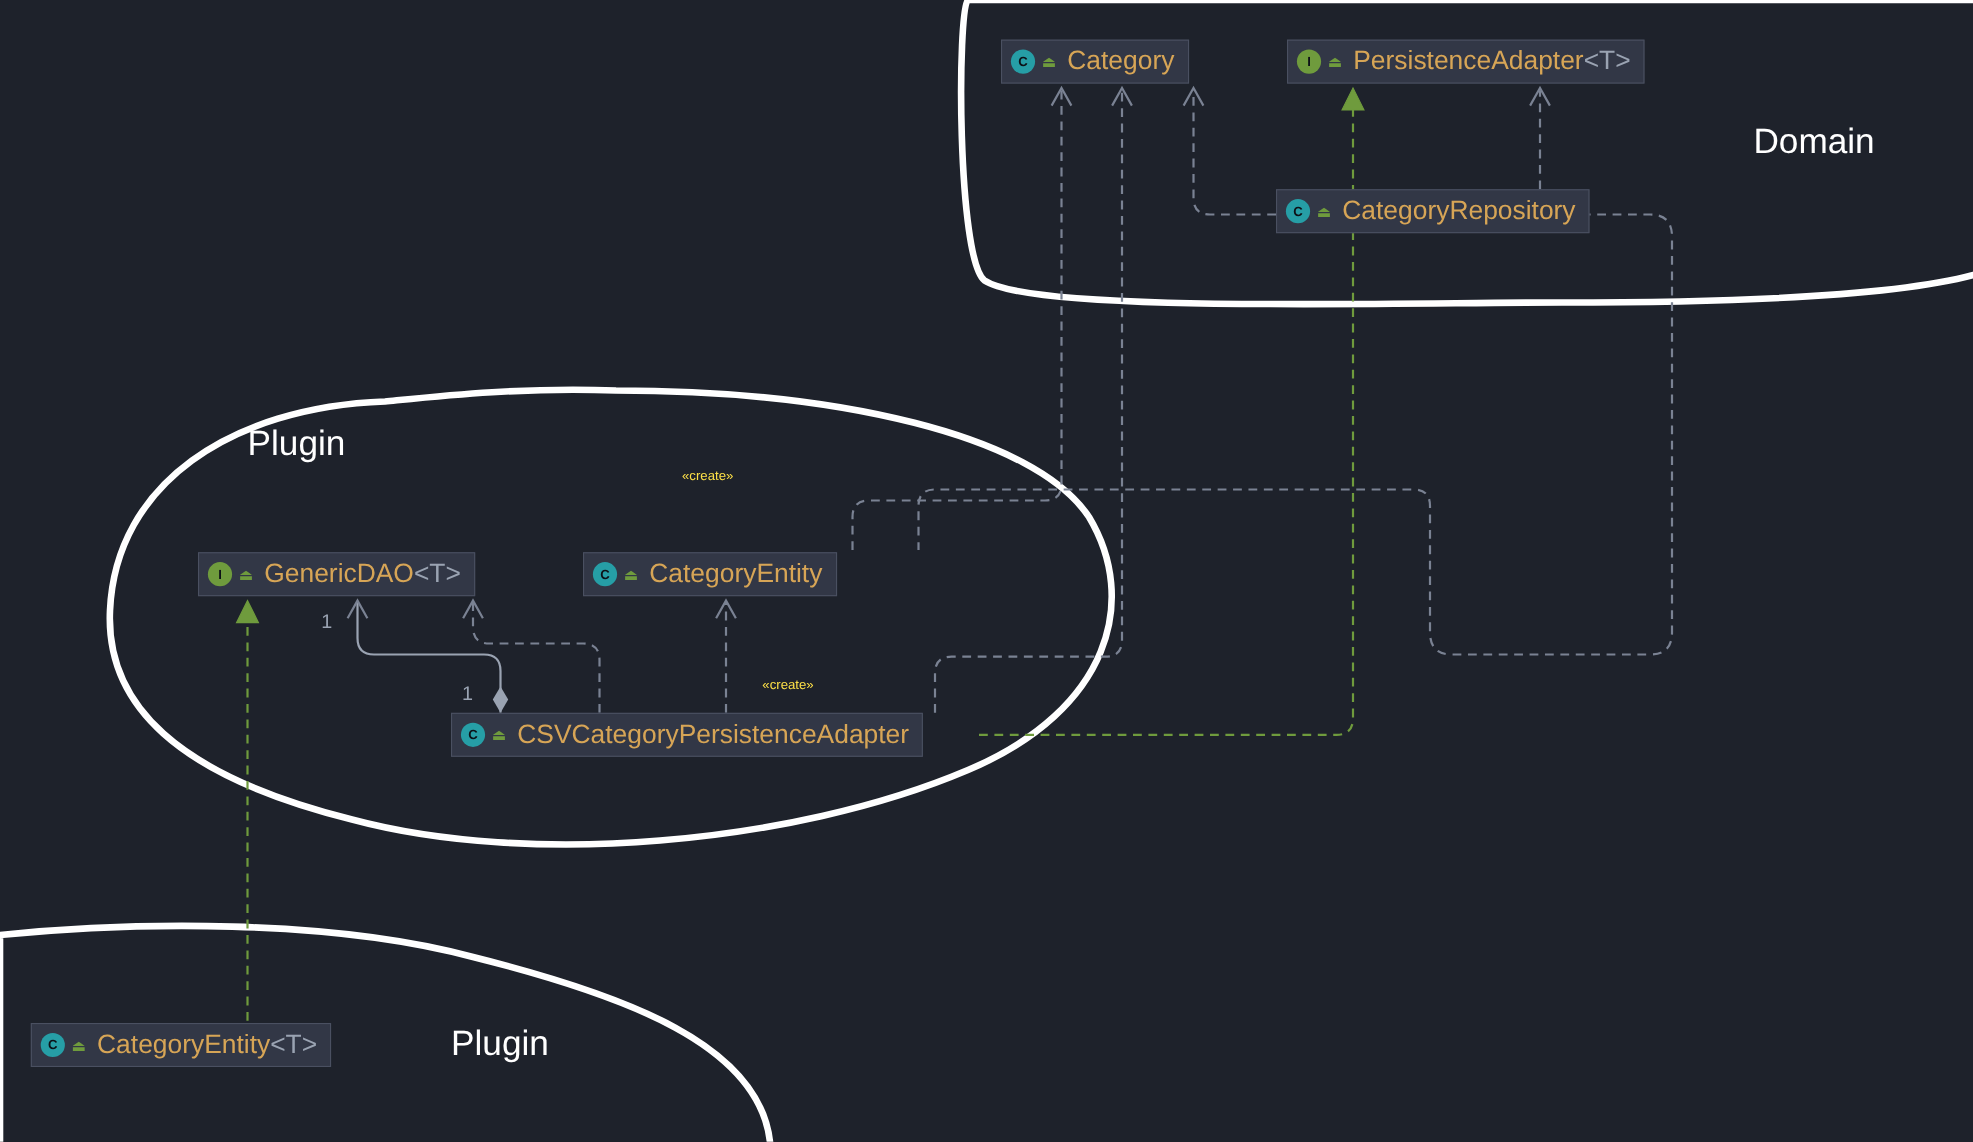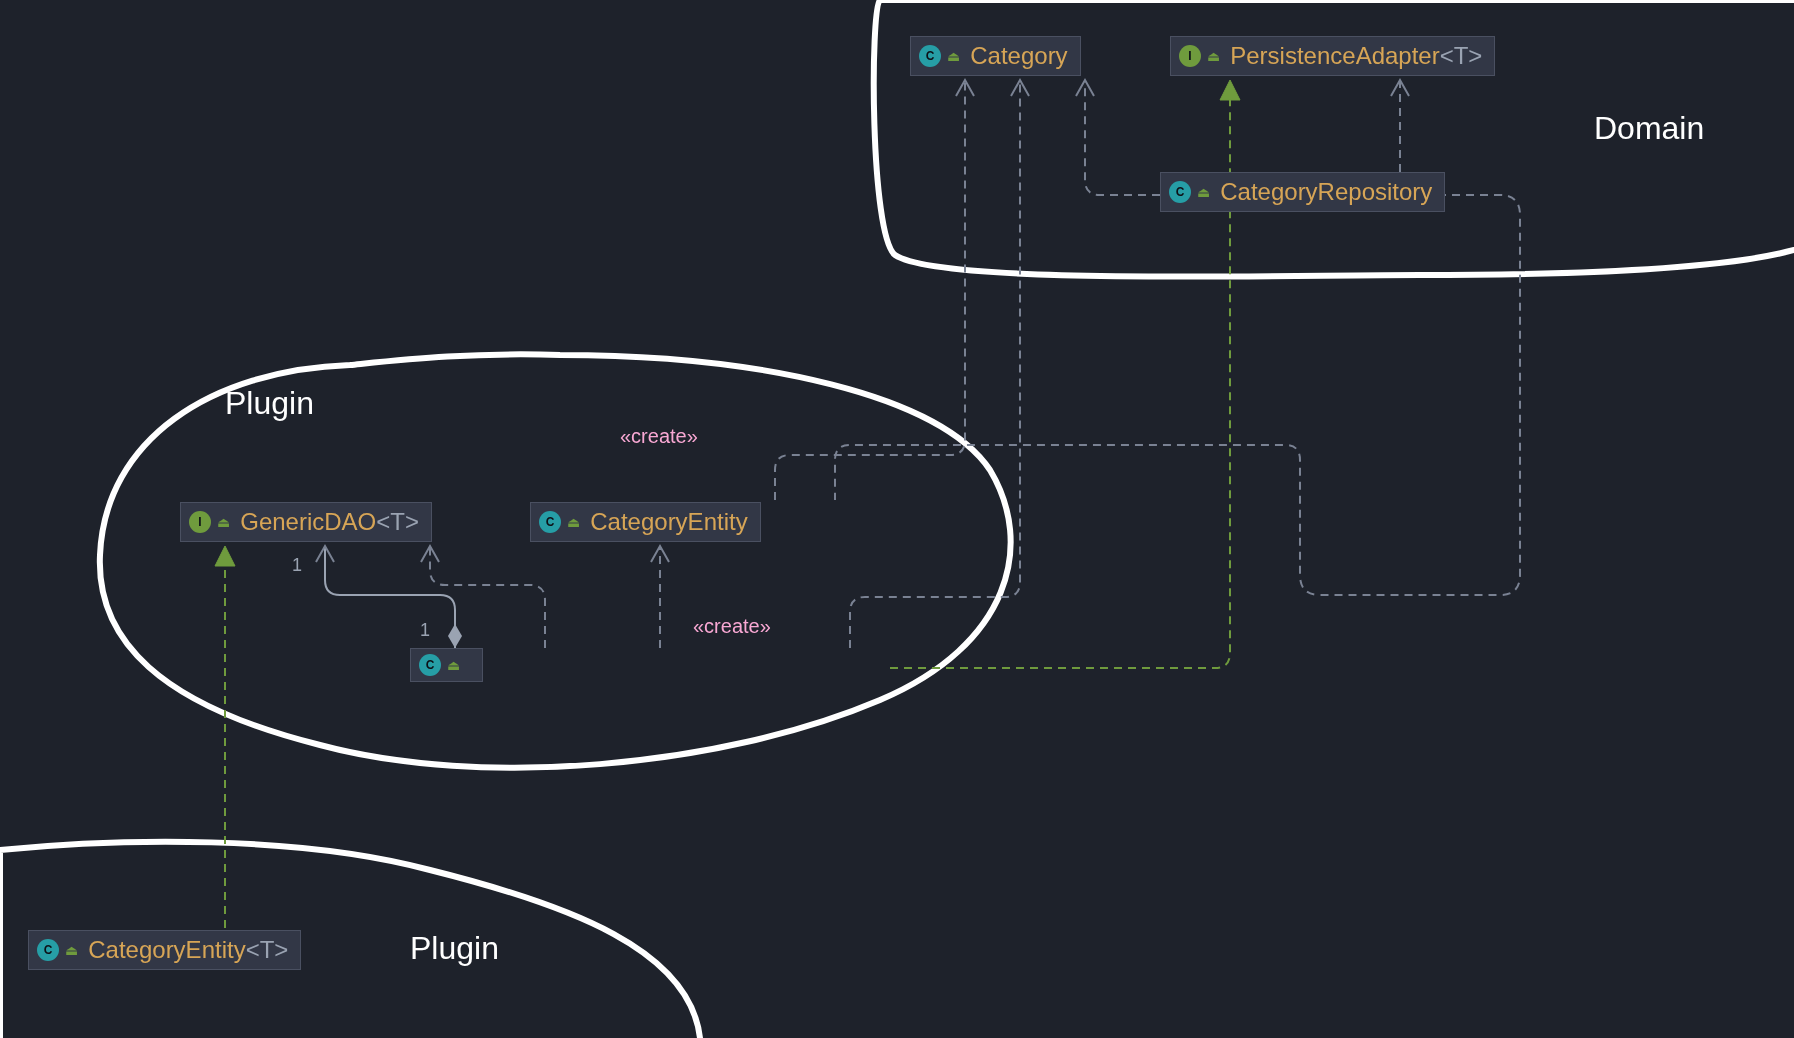--- a/index.html
+++ b/index.html
@@ -5,21 +5,21 @@
   html,body{margin:0;padding:0;background:#1e222b;width:1794px;height:1038px;overflow:hidden;font-family:"Segoe UI",Arial,sans-serif}
   .canvas{position:relative;width:1794px;height:1038px}
   .node{position:absolute;display:flex;align-items:center;background:#323746;border:1px solid #4a5061;padding:5px 12px 5px 8px;white-space:nowrap}
   .badge{width:22px;height:22px;border-radius:50%;display:flex;align-items:center;justify-content:center;margin-right:6px;font-size:12px;font-weight:bold}
   .badge.class{background:#269ea6;color:#0d1117}
   .badge.iface{background:#6f9b3d;color:#0d1117}
   .vis{color:#6f9b3d;font-size:14px;margin-right:10px}
   .label{color:#d7a556;font-size:24px}
   .label .g{color:#9aa3b2}
   .region-label{position:absolute;color:#ffffff;font-size:32px;font-weight:400}
-  .edge-label{position:absolute;color:#f9a8d4;font-size:20px}
+  .edge-label{position:absolute;color:#fde047;font-size:12px}
   .mult{position:absolute;color:#9aa3b2;font-size:18px}
   svg.overlay{position:absolute;inset:0;width:1794px;height:1038px;pointer-events:none}
   .dash-gray{stroke:#7a8293;stroke-width:2;stroke-dasharray:8 6;fill:none}
   .dash-green{stroke:#6f9b3d;stroke-width:2;stroke-dasharray:8 6;fill:none}
   .solid-gray{stroke:#9aa3b2;stroke-width:2;fill:none}
   .arrow-open{fill:none;stroke:#7a8293;stroke-width:2}
   .arrow-tri-green{fill:#6f9b3d;stroke:#6f9b3d;stroke-width:1}
   .blob{stroke:#ffffff;stroke-width:6;fill:none;stroke-linecap:round;stroke-linejoin:round}
 </style>
 </head>
@@ -115,20 +115,21 @@
 
   <div class="node" style="left:530px;top:502px">
     <span class="badge class">C</span>
     <span class="vis">⏏</span>
     <span class="label"><span>CategoryEntity</span><span class="g"></span></span>
   </div>
 
   <div class="node" style="left:410px;top:648px">
     <span class="badge class">C</span>
     <span class="vis">⏏</span>
+    <span class="label"><span>CSVCategoryPersistenceAdapter</span><span class="g"></span></span>
   </div>
 
   <div class="node" style="left:28px;top:930px">
     <span class="badge class">C</span>
     <span class="vis">⏏</span>
     <span class="label"><span>CategoryEntity</span><span class="g">&lt;T&gt;</span></span>
   </div>
 
 </div>
 

